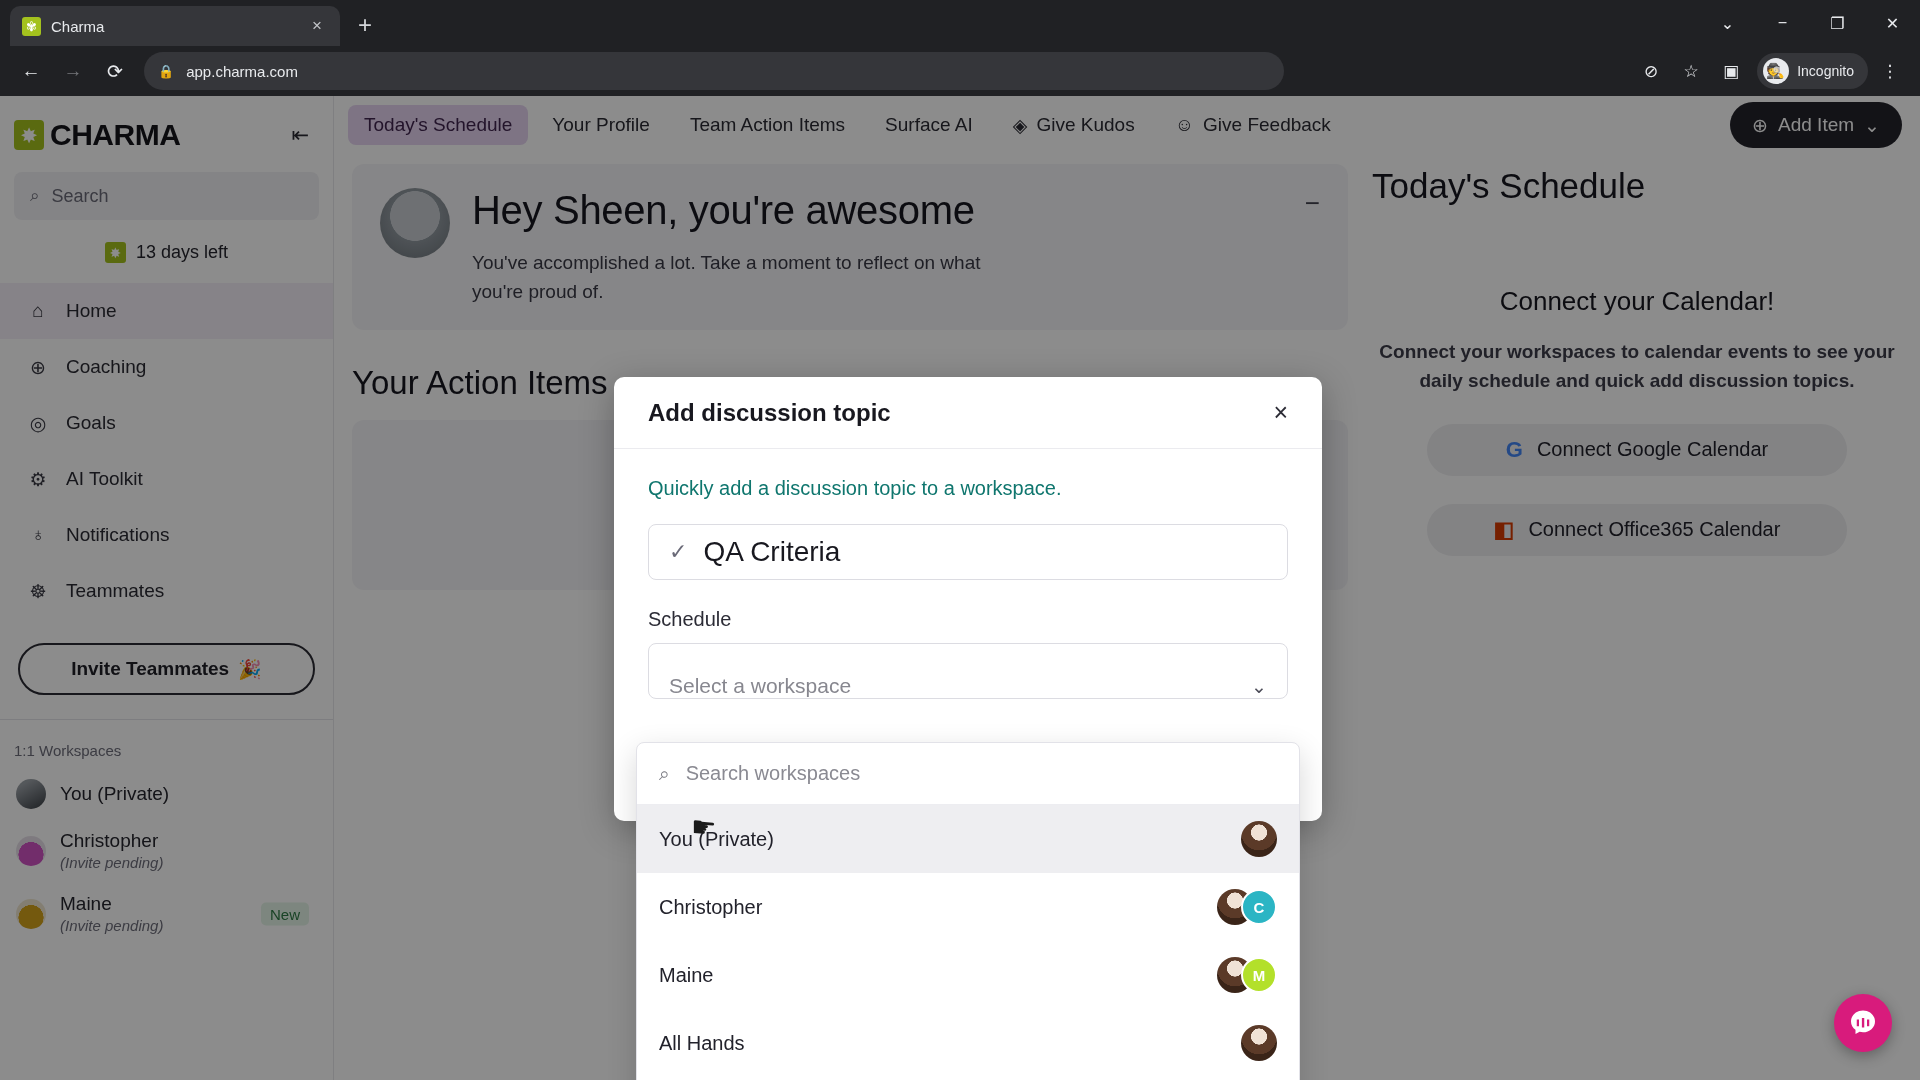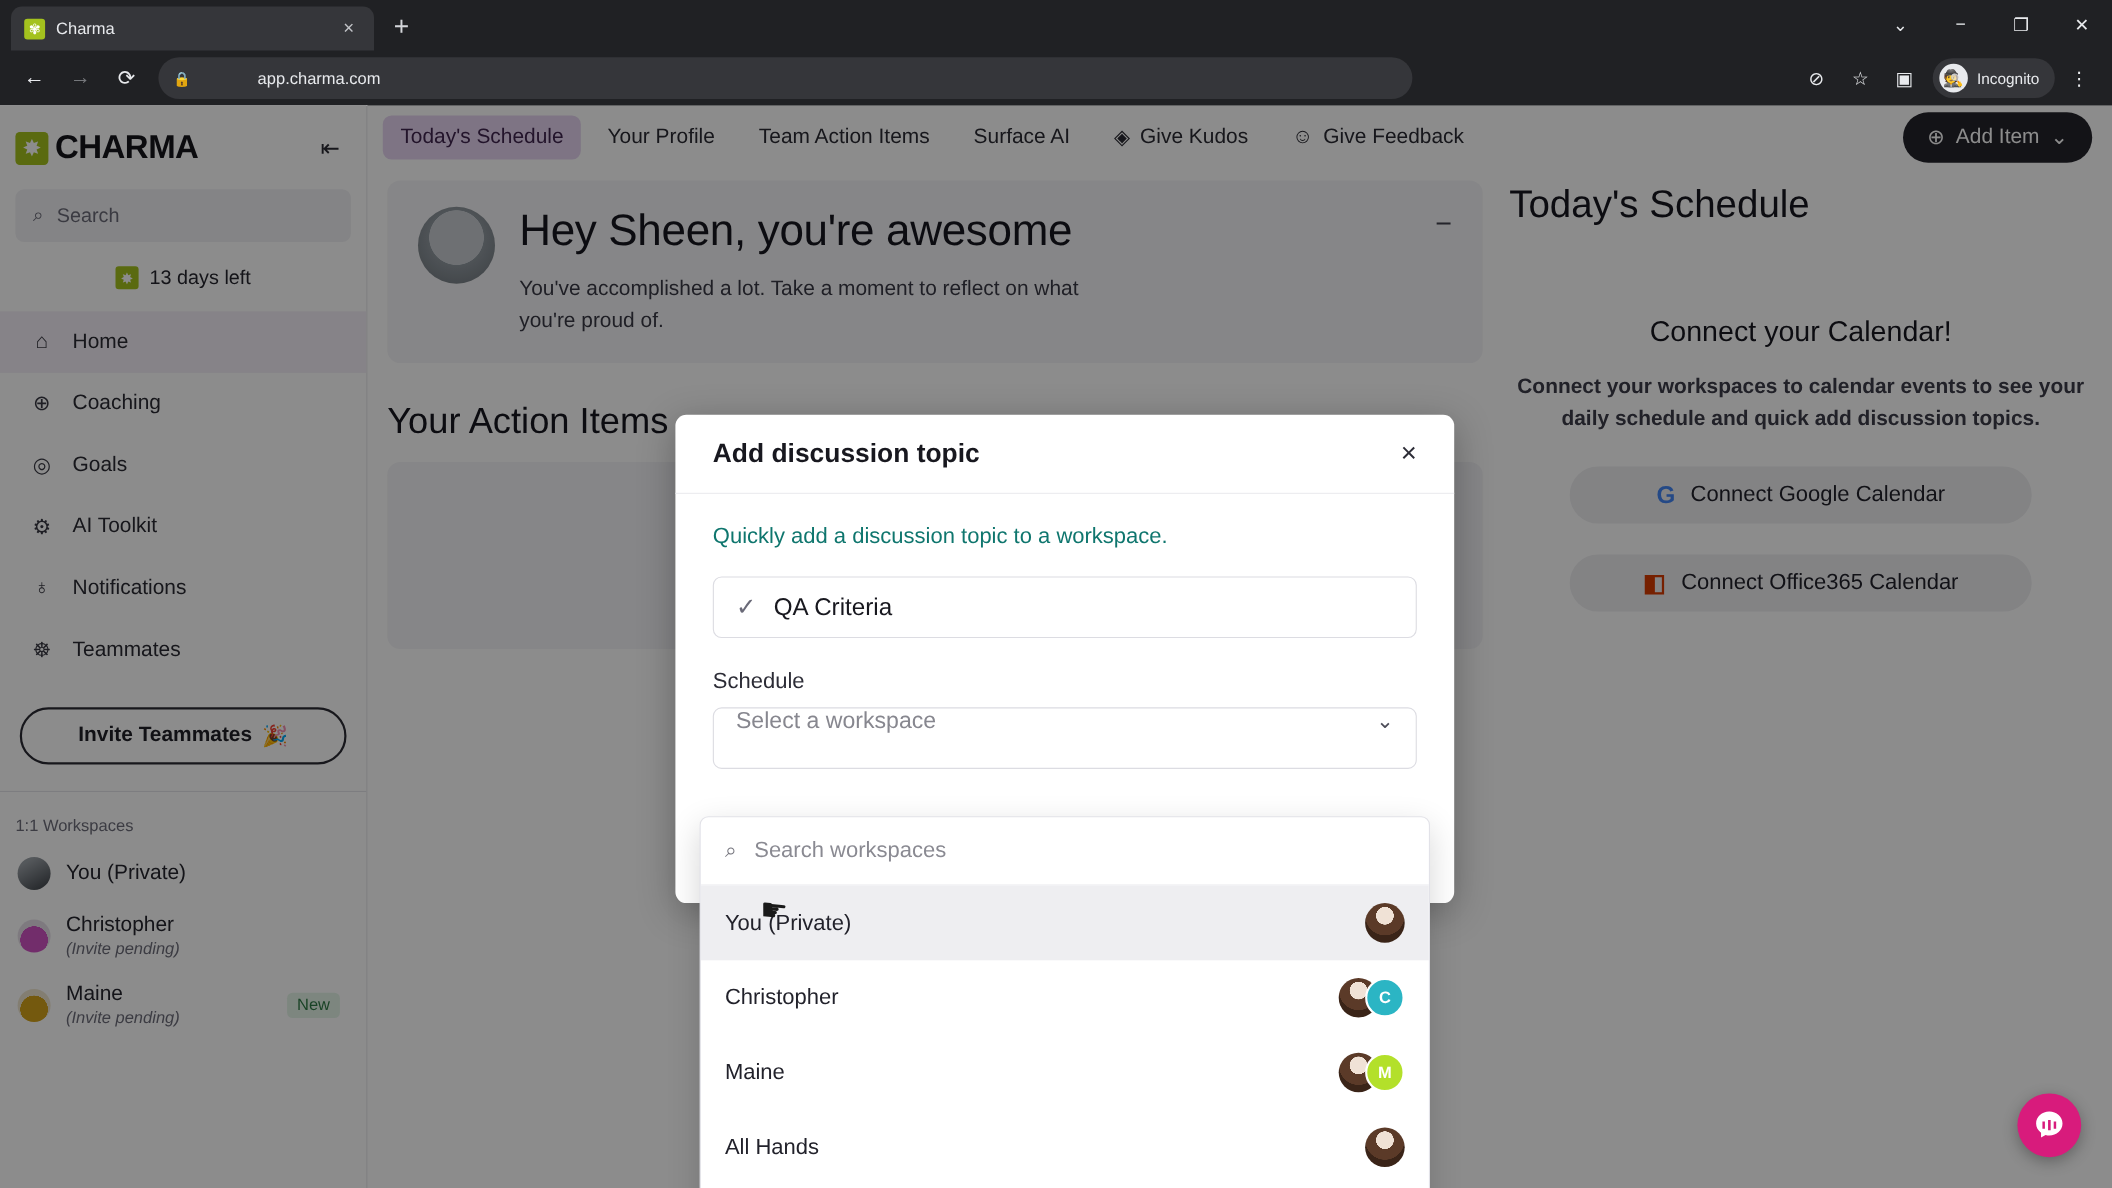--- a/index.html
+++ b/index.html
@@ -38,21 +38,21 @@
     width: 38px; height: 38px; display: flex; align-items: center; justify-content: center;
     color: #e8eaed; font-size: 19px; border-radius: 50%; cursor: pointer;
   }
   .nav-btn.disabled { color: #75777b; }
   .omnibox {
     flex: 1; height: 38px; background: #35363a; border-radius: 19px;
     display: flex; align-items: center; padding: 0 14px; gap: 12px; margin-left: 6px; margin-right: 6px;
     max-width: 1140px;
   }
   .lock-icon { color: #bdc1c6; font-size: 13px; }
-  .omnibox-url { color: #e8eaed; font-size: 15px; margin-left: 48px; }
+  .omnibox-url { color: #e8eaed; font-size: 15px; }
   .tb-right { display: flex; align-items: center; gap: 4px; margin-left: auto; }
   .tb-icon {
     width: 36px; height: 36px; display: flex; align-items: center; justify-content: center;
     color: #e8eaed; font-size: 17px; cursor: pointer;
   }
   .incognito-pill {
     display: flex; align-items: center; gap: 8px; background: #35363a;
     border-radius: 18px; padding: 5px 14px 5px 6px; cursor: pointer; margin-left: 4px;
   }
   .incognito-av {
@@ -186,25 +186,25 @@
   }
   .modal-title { font-size: 24px; font-weight: bold; color: #18181f; }
   .modal-close { margin-left: auto; font-size: 25px; color: #2c2c36; cursor: pointer; }
   .modal-body { padding: 28px 34px 34px 34px; }
   .modal-desc { font-size: 20px; color: #0f766e; }
   .topic-input {
     margin-top: 24px; height: 56px; border: 1px solid #dcdce2; border-radius: 8px;
     display: flex; align-items: center; gap: 16px; padding: 0 20px;
   }
   .topic-check { font-size: 22px; color: #6a6a78; }
-  .topic-val { font-size: 22px; color: #18181f; text-align: center; }
+  .topic-val { font-size: 28px; color: #18181f; text-align: center; }
   .field-label { font-size: 20px; color: #2c2c36; margin-top: 28px; }
   .ws-select {
     margin-top: 12px; height: 56px; border: 1px solid #dcdce2; border-radius: 8px;
-    display: flex; align-items: flex-start; padding: 0 20px; cursor: pointer;
+    display: flex; align-items: flex-end; padding: 0 20px; cursor: pointer;
   }
   .ws-select-ph { font-size: 21px; color: #87878f; }
   .chev { margin-left: auto; font-size: 19px; color: #4c4c58; }
   .modal-footer { height: 88px; }
 
   .dropdown {
     position: absolute; left: 636px; top: 646px; width: 664px; z-index: 70;
     background: #fff; border: 1px solid #e2e2e8; border-radius: 8px;
     box-shadow: 0 10px 30px rgba(0,0,0,0.16); overflow: hidden; padding-bottom: 10px;
   }

